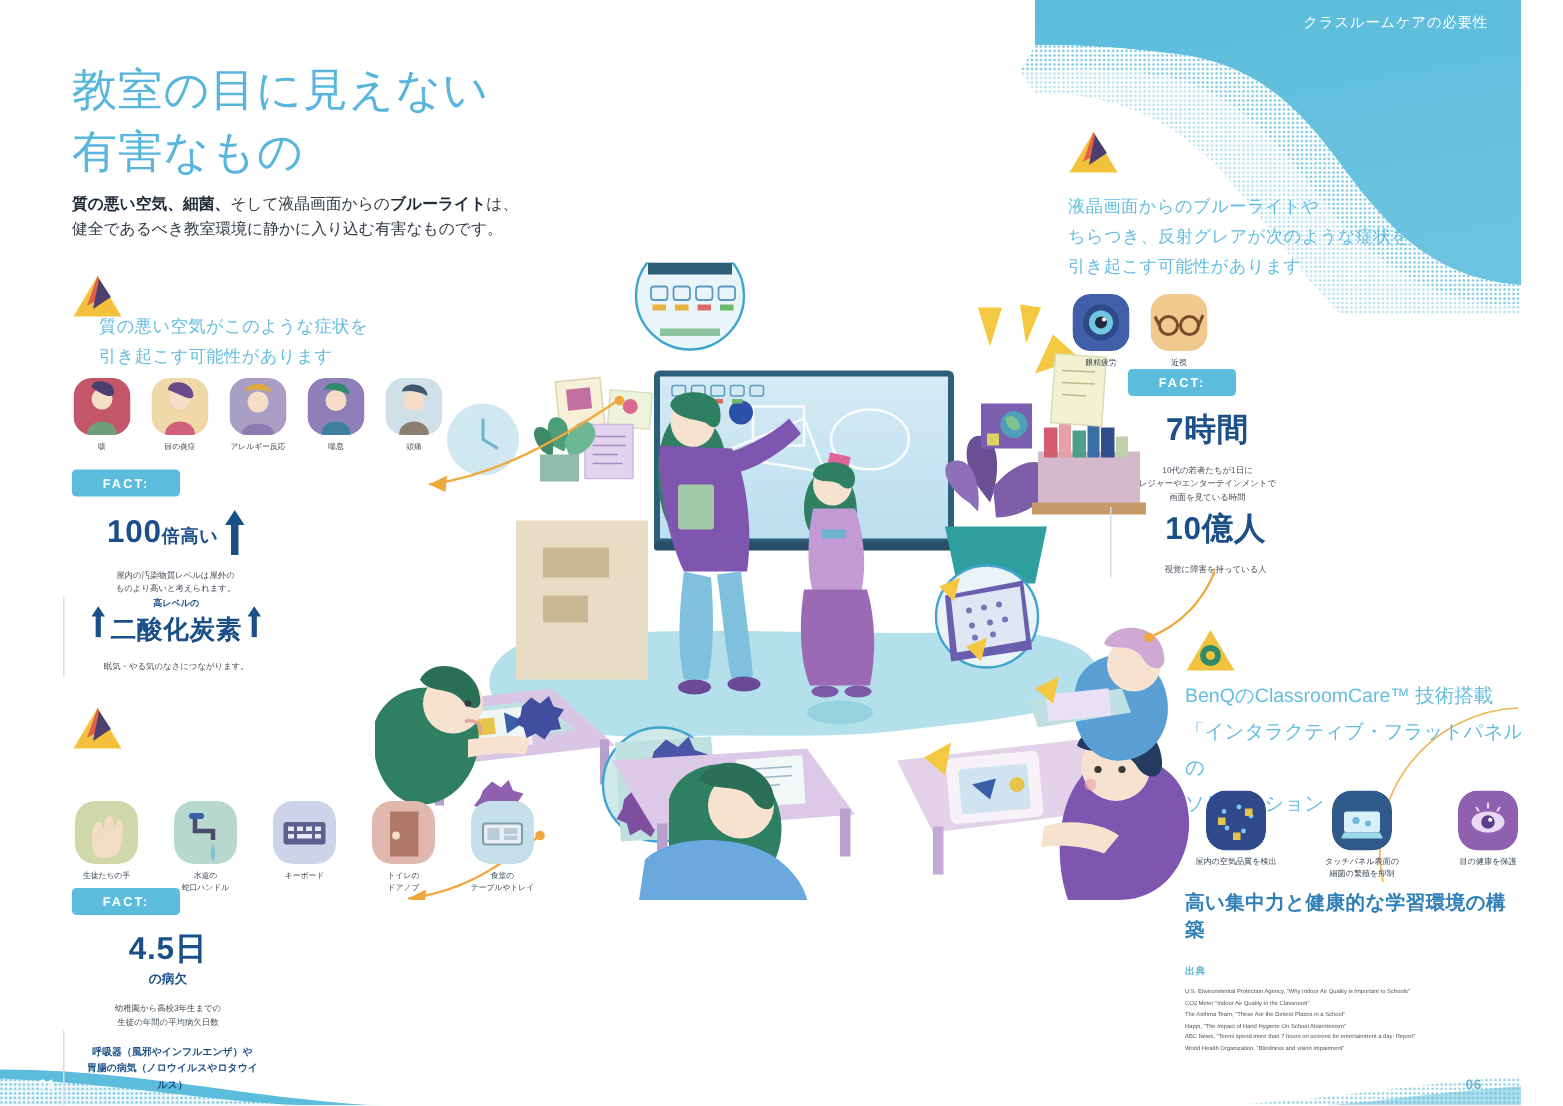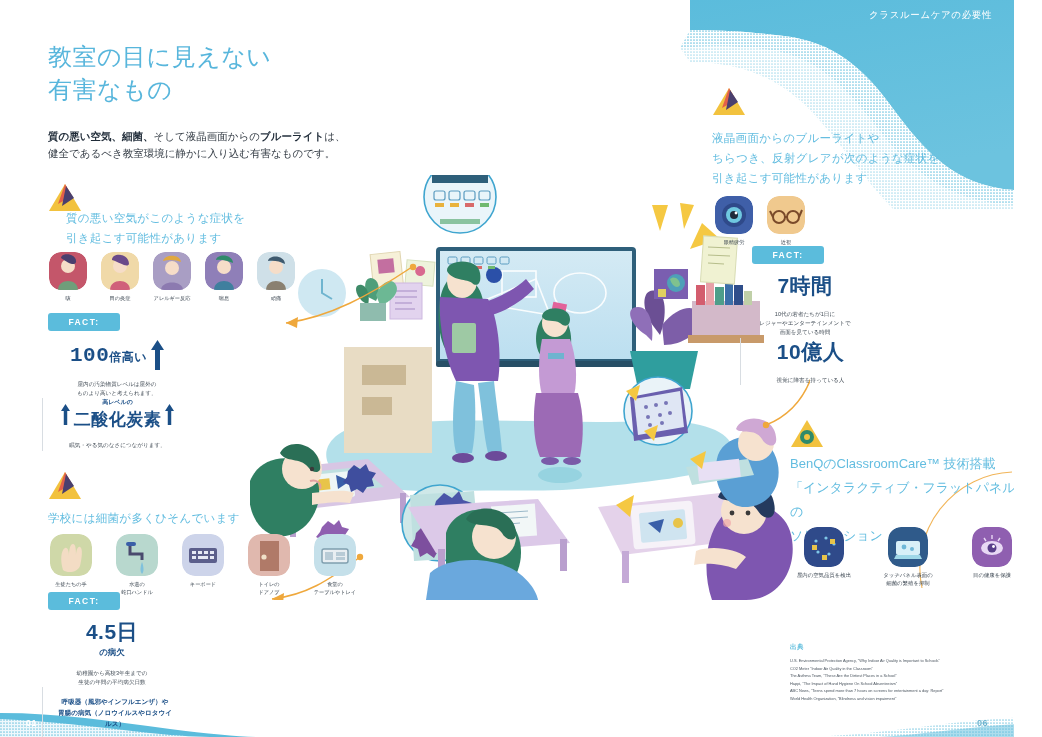--- a/index.html
+++ b/index.html
@@ -34,21 +34,21 @@
     position: absolute; bottom: 9px;
     font-size: 9px; color: #ffffff; font-weight: bold;
     z-index: 6; letter-spacing: .5px;
   }
   #page-num-left { left: 26px; }
   #page-num-right { right: 26px; color:#6fb4cf; }
 
   
   #headline {
     position: absolute; left: 48px; top: 40px;
-    font-size: 24px; line-height: 1.38;
+    font-size: 30px; line-height: 1.38;
     color: #58b6dc; font-weight: 500;
     letter-spacing: .5px;
     white-space: pre-line;
   }
   #intro-para {
     position: absolute; left: 48px; top: 128px;
     font-size: 10.5px; line-height: 1.65; color: #333b44;
     width: 330px;
   }
   #intro-para b { color: #1f2b38; }
@@ -503,21 +503,21 @@
         <circle cx="19" cy="15" r="7" fill="#f6ddc8"></circle>
         <path d="M9,38 C9,26 29,26 29,38 Z" fill="#8a8070"></path>
         <path d="M11,9 C12,2 28,3 28,12 C23,9 16,8 11,9 Z" fill="#3f5a6e"></path>
       </svg>
       <div class="icon-cap">頭痛</div>
     </div>
   </div>
 
   <div class="fact-pill" style="left:48px; top:313px;">FACT:</div>
 
-  <div class="stat-group" style="left:42px; top:340px;font-family:Liberation Mono, monospace;">
+  <div class="stat-group" style="left:42px; top:340px;">
     <div class="stat" style="width:150px;">
       <div class="co2-row">
         <div class="stat-big"><span>100</span><span class="suffix">倍高い</span></div>
         <svg class="arrow-up" viewBox="0 0 13 30">
           <path d="M6.5,0 L13,10 L9,10 L9,30 L4,30 L4,10 L0,10 Z" fill="#1b4f87"></path>
         </svg>
       </div>
       <div class="stat-desc">屋内の汚染物質レベルは屋外の
 ものより高いと考えられます。</div>
     </div>
@@ -536,21 +536,20 @@
       </div>
       <div class="stat-desc">眠気・やる気のなさにつながります。</div>
     </div>
   </div>
 
   <svg class="warn-icon" style="left:48px; top:470px;" viewBox="0 0 34 30">
     <path d="M17,2 L33,29 L1,29 Z" fill="#f2c23e"></path>
     <path d="M17,2 L24,14 L10,22 Z" fill="#e3604a"></path>
     <path d="M18,4 L26,16 L14,24 Z" fill="#4a3f6e"></path>
   </svg>
-  <div class="sect-head" style="left:48px; top:508px;">学校には細菌が多くひそんでいます</div>
 
   <div class="icon-row wide" style="left:42px; top:534px;">
     <div class="icon-cell">
       <svg class="icon-badge" viewBox="0 0 42 42">
         <rect width="42" height="42" rx="13" fill="#cfd8a8"></rect>
         <path d="M13,36 C10,26 11,16 15,14 C18,13 19,18 19,22 C19,16 20,10 23,10 C26,10 26,17 26,22 C26,16 28,12 30,13 C33,14 32,24 30,32 C28,38 18,40 13,36 Z" fill="#f3dcc4"></path>
       </svg>
       <div class="icon-cap">生徒たちの手</div>
     </div>
     <div class="icon-cell">
@@ -717,20 +716,21 @@
         <g stroke="#e8d8f4" stroke-width="1.4">
           <line x1="20" y1="8" x2="20" y2="12"></line>
             <line x1="12" y1="11" x2="14" y2="14"></line>
             <line x1="28" y1="11" x2="26" y2="14"></line>
         </g>
       </svg>
       <div class="icon-cap">目の健康を保護</div>
     </div>
   </div>
 
+  <div id="solution-cta">高い集中力と健康的な学習環境の構築</div>
 
   <div id="sources-title">出典</div>
   <ul id="sources-list">
     <li>U.S. Environmental Protection Agency, "Why Indoor Air Quality is Important to Schools"</li>
     <li>CO2 Meter "Indoor Air Quality in the Classroom"</li>
     <li>The Asthma Team, "These Are the Dirtiest Places in a School"</li>
     <li>Happi, "The Impact of Hand Hygiene On School Absenteeism"</li>
     <li>ABC News, "Teens spend more than 7 hours on screens for entertainment a day: Report"</li>
     <li>World Health Organization, "Blindness and vision impairment"</li>
   </ul>

